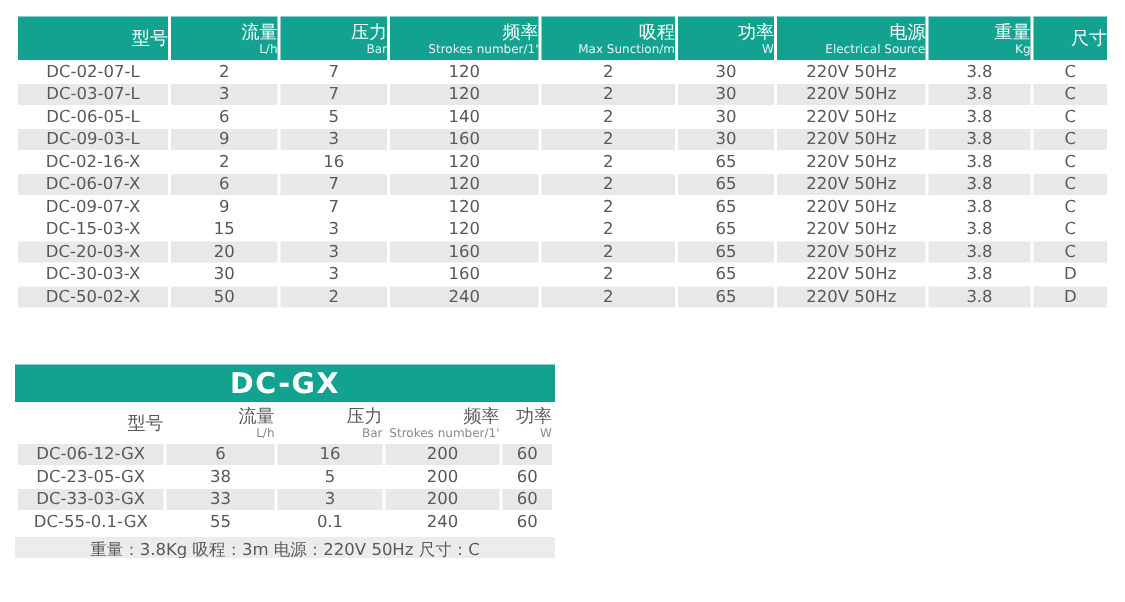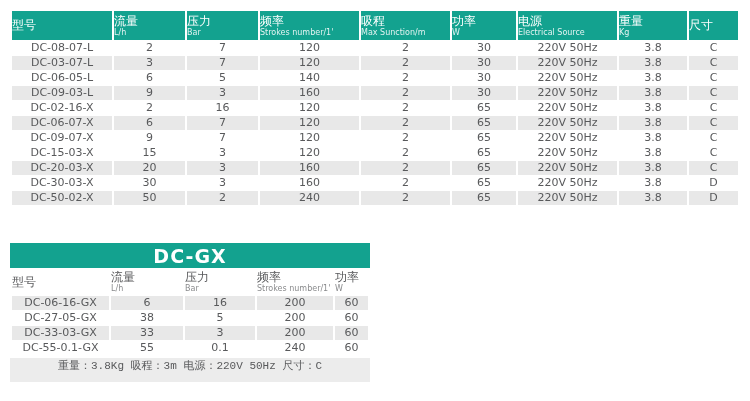--- a/index.html
+++ b/index.html
@@ -18,21 +18,21 @@
 
   table.spec-table{
     border-collapse:separate;
     border-spacing:2px 1px;
     table-layout:fixed;
   }
   table.main{width:730px;}
   table.gx{width:360px;}
 
   .spec-table th{
-    padding:0;margin:0;font-weight:normal;vertical-align:middle;text-align:left;
+    padding:0;margin:0;font-weight:normal;vertical-align:middle;text-align:right;
   }
   table.main th{
     background:var(--teal);color:#ffffff;height:29px;
   }
   table.gx th{
     background:transparent;color:var(--text);height:26px;
   }
   .h-zh{font-size:12px;line-height:13px;}
   .h-en{font-size:8px;line-height:9px;}
   table.main .h-en{color:rgba(255,255,255,0.88);}
@@ -45,24 +45,24 @@
   }
   tr.stripe td{background:var(--stripe);}
 
   .gx-banner{
     width:360px;height:25px;margin-top:37px;
     background:var(--teal);color:#ffffff;
     display:flex;align-items:center;justify-content:center;
     font-size:19px;font-weight:bold;letter-spacing:1px;
   }
   .gx-footer{
-    width:360px;height:24px;line-height:17px;margin-top:2px;
+    width:360px;height:14px;line-height:17px;margin-top:2px;
     background:var(--footer-bg);
     font-size:11px;text-align:center;color:var(--text);
-    white-space:nowrap;overflow:hidden;font-family:Liberation Mono, monospace;
+    white-space:nowrap;overflow:hidden;
   }
 </style>
 </head>
 <body>
 
 <div class="page">
 
   <table class="spec-table main" id="main-table">
       <colgroup>
         <col style="width: 100px;">
@@ -108,21 +108,21 @@
             <div class="h-zh">重量</div>
             <div class="h-en">Kg</div>
           </th>
           <th>
             <div class="h-zh">尺寸</div>
           </th>
         </tr>
       </thead>
       <tbody>
         <tr>
-          <td>DC-08-07-L</td>
+          <td>DC-02-07-L</td>
           <td>2</td>
           <td>7</td>
           <td>120</td>
           <td>2</td>
           <td>30</td>
           <td>220V 50Hz</td>
           <td>3.8</td>
           <td>C</td>
         </tr>
         <tr class="stripe">
@@ -268,28 +268,28 @@
             <div class="h-en">Strokes number/1'</div>
           </th>
           <th>
             <div class="h-zh">功率</div>
             <div class="h-en">W</div>
           </th>
         </tr>
       </thead>
       <tbody>
         <tr class="stripe">
-          <td>DC-06-16-GX</td>
+          <td>DC-06-12-GX</td>
           <td>6</td>
           <td>16</td>
           <td>200</td>
           <td>60</td>
         </tr>
         <tr>
-          <td>DC-27-05-GX</td>
+          <td>DC-23-05-GX</td>
           <td>38</td>
           <td>5</td>
           <td>200</td>
           <td>60</td>
         </tr>
         <tr class="stripe">
           <td>DC-33-03-GX</td>
           <td>33</td>
           <td>3</td>
           <td>200</td>

